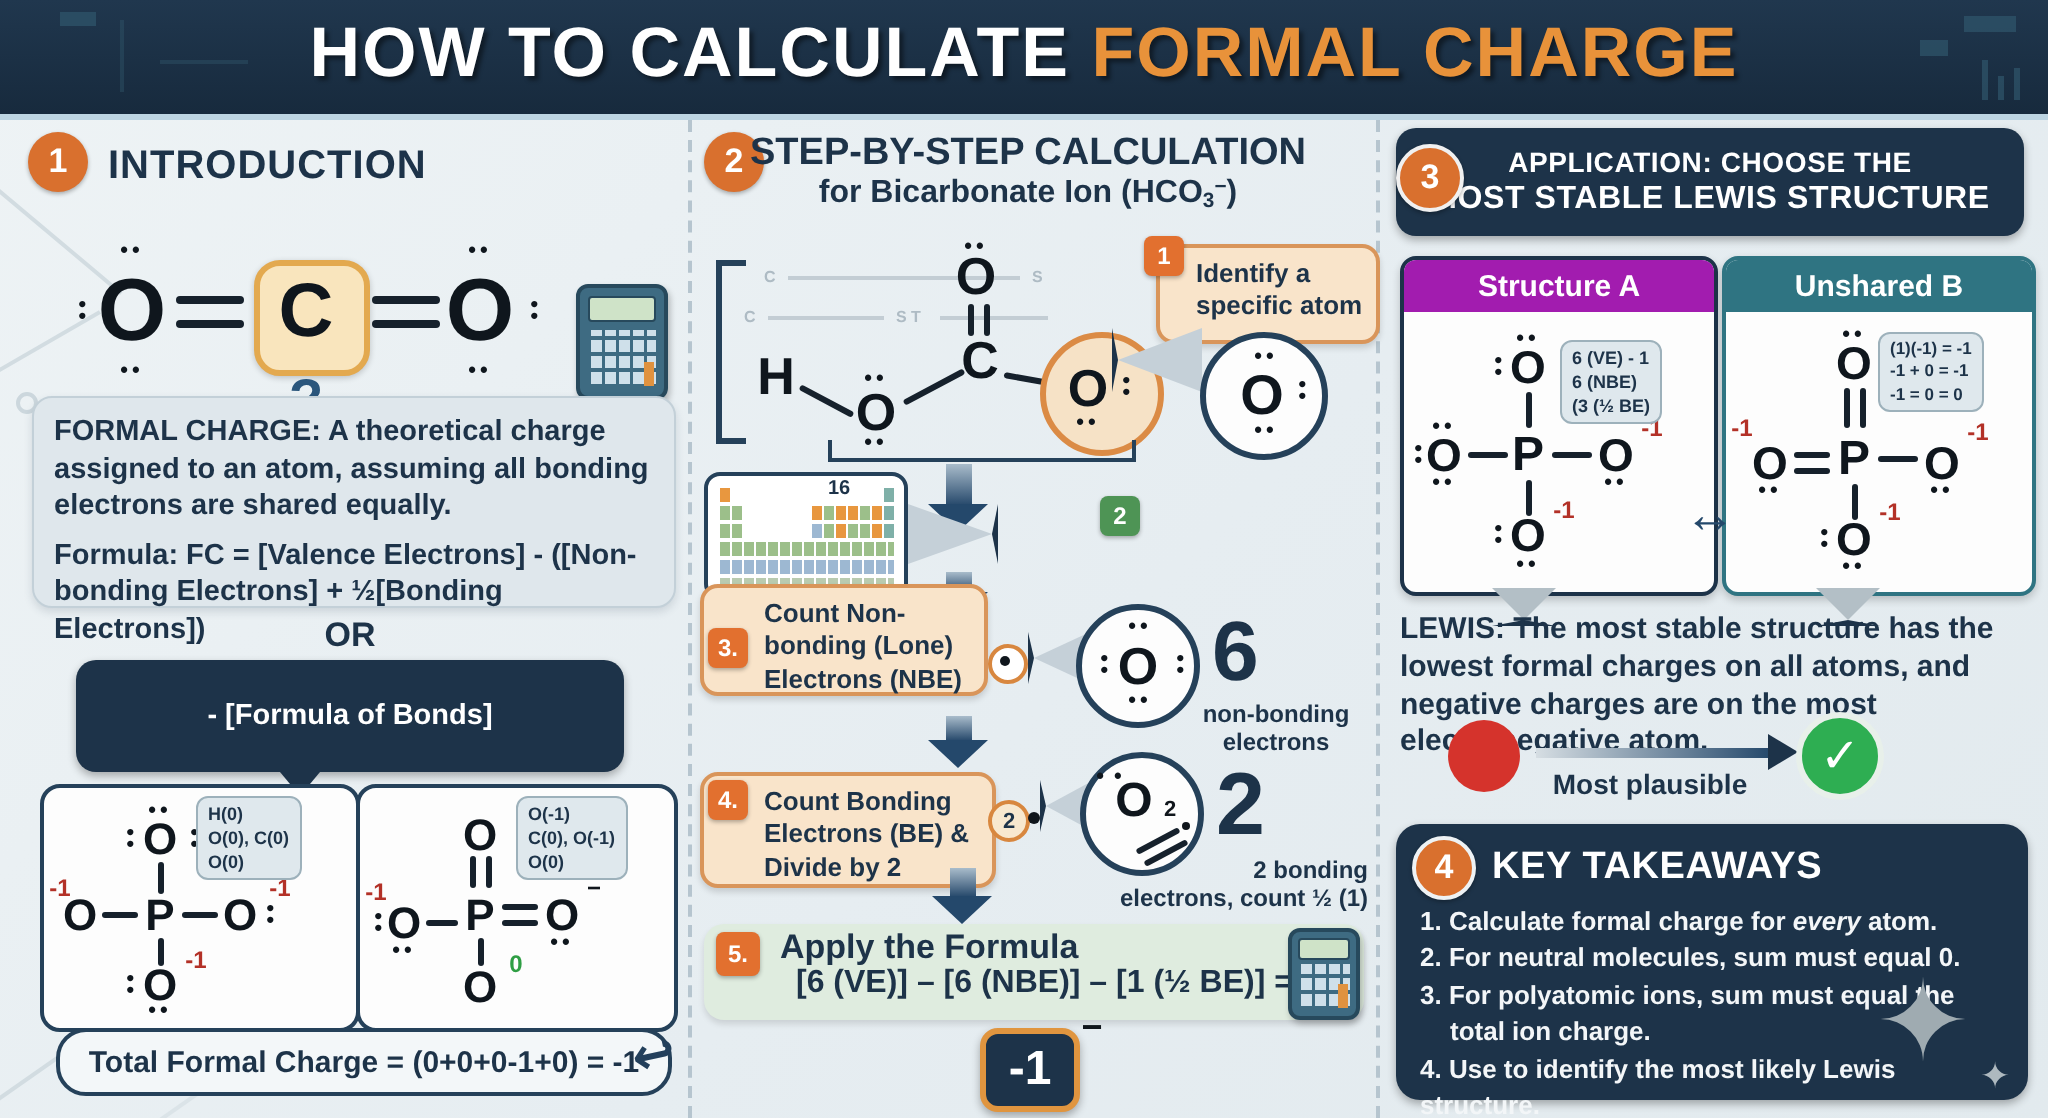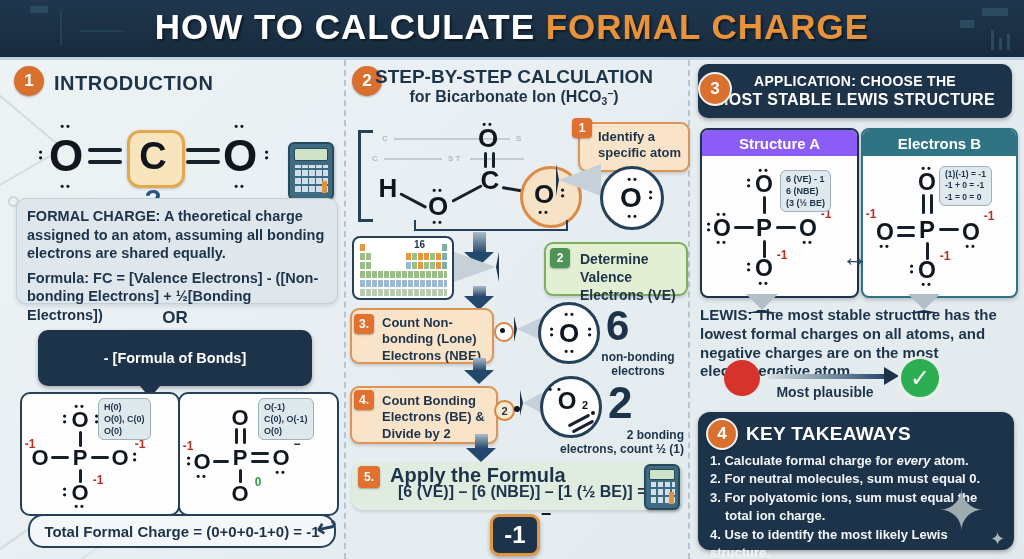--- a/index.html
+++ b/index.html
@@ -274,31 +274,28 @@
     <div class="psq" style="left:70px;top:24px;background:#9cbf8a;"></div>
     <div class="psq" style="left:76px;top:24px;background:#9cbf8a;"></div>
     <div class="psq" style="left:82px;top:24px;background:#e8973f;"></div>
     <div class="psq" style="left:88px;top:24px;background:#7fb0a8;"></div>
     <div class="pstrip" style="left:6px;top:33px;width:87px;background:repeating-linear-gradient(90deg,#9cbf8a 0 5px,#ffffff 5px 6px);"></div>
     <div class="pstrip" style="left:6px;top:42px;width:87px;background:repeating-linear-gradient(90deg,#9db8d2 0 5px,#ffffff 5px 6px);"></div>
     <div class="pstrip" style="left:6px;top:51px;width:87px;background:repeating-linear-gradient(90deg,#b9cbb0 0 5px,#ffffff 5px 6px);"></div>
   </div>
   <div class="wedge" style="left:454px;top:252px;border-top:15px solid transparent;border-bottom:15px solid transparent;border-left:42px solid #c5d0d8;"></div>
 
-  <div class="greenbox" style="left:544px;top:242px;width:100px;height:38px;">
-    <span>Determine Valence Electrons (VE)</span>
-  </div>
   <div class="badge badge-green" style="left:550px;top:248px;">2</div>
 
   <div class="darr" style="left:464px;top:286px;height:24px;">
       <div class="darr-stem"></div>
       <div class="darr-head"></div>
     </div>
 
-  <div class="stepbox" style="left:350px;top:308px;width:104px;height:42px;">
+  <div class="stepbox" style="left:350px;top:292px;width:104px;height:42px;">
     <span>Count Non-bonding (Lone) Electrons (NBE)</span>
   </div>
   <div class="badge" style="left:354px;top:314px;">3.</div>
   <div style="position:absolute;left:494px;top:322px;width:16px;height:16px;border:2px solid #d8873f;border-radius:50%;background:#fff;"></div>
   <div style="position:absolute;left:500px;top:328px;width:5px;height:5px;border-radius:50%;background:#10161c;"></div>
   <div class="wedge" style="left:514px;top:316px;border-top:13px solid transparent;border-bottom:13px solid transparent;border-right:28px solid #c5d0d8;"></div>
   <div class="zoomcirc" style="left:538px;top:302px;width:56px;height:56px;">
     <span class="lp" style="left:29px;top:9px;"></span>
     <span class="lpv" style="left:10px;top:28px;"></span>
     <span class="lpv" style="left:48px;top:28px;"></span>
@@ -339,41 +336,41 @@
     <div>electrons, count ½ (1)</div>
   </div>
 
   <div class="darr" style="left:466px;top:434px;height:28px;">
       <div class="darr-stem"></div>
       <div class="darr-head"></div>
     </div>
 
   <div class="mintbar" style="left:352px;top:462px;width:330px;height:48px;"></div>
   <div class="badge" style="left:358px;top:466px;width:22px;height:22px;">5.</div>
-  <div class="sechead" style="left:390px;top:464px;font-size:20px;">Apply the Formula</div>
+  <div class="sechead" style="left:390px;top:464px;font-size:17px;">Apply the Formula</div>
   <div class="sechead" style="left:398px;top:483px;font-size:16px;">[6 (VE)] – [6 (NBE)] – [1 (½ BE)] = -1</div>
   <div class="calc" style="left:644px;top:464px;width:32px;height:42px;">
     <div class="calc-screen"></div>
     <div class="calc-keys"></div>
     <div class="calc-okey"></div>
   </div>
 
   <div style="position:absolute;left:490px;top:514px;width:44px;height:36px;background:#1d3349;border:3px solid #e0953f;border-radius:9px;display:flex;align-items:center;justify-content:center;color:#fff;font-size:24px;font-weight:800;box-shadow:0 2px 4px rgba(0,0,0,.3);">
     <span>-1</span>
   </div>
   <span class="chg chg-dark" style="left:546px;top:514px;font-size:18px;">−</span>
 
   <div class="navybox" style="left:698px;top:64px;width:314px;height:54px;border-radius:10px;">
     <div style="font-size:14px;font-weight:700;letter-spacing:.3px;">APPLICATION: CHOOSE THE</div>
     <div style="font-size:16px;font-weight:800;letter-spacing:.3px;">MOST STABLE LEWIS STRUCTURE</div>
   </div>
   <div class="numcirc" style="left:698px;top:72px;border:2px solid #f0f0f0;">3</div>
 
   <div class="sccard" style="left:700px;top:128px;width:155px;height:166px;border:2px solid #1d3349;">
-    <div class="schead" style="background:#8b5cf6;">
+    <div class="schead" style="background:#a21caf;">
       <span>Structure A</span>
     </div>
     <div style="position:relative;width:151px;height:136px;">
       <span class="lp" style="left:62px;top:14px;"></span>
       <span class="lpv" style="left:46px;top:28px;"></span>
       <span class="atom" style="left:62px;top:28px;font-size:23px;">O</span>
       <div class="bv" style="left:61px;top:40px;height:18px;"></div>
       <span class="lp" style="left:20px;top:58px;"></span>
       <span class="lpv" style="left:6px;top:72px;"></span>
       <span class="lp" style="left:20px;top:86px;"></span>
@@ -392,21 +389,21 @@
       <div class="co-box" style="left:78px;top:14px;">
         <div>6 (VE) - 1</div>
         <div>6 (NBE)</div>
         <div>(3 (½ BE)</div>
       </div>
     </div>
   </div>
 
   <div class="sccard" style="left:861px;top:128px;width:153px;height:166px;border:2px solid #2f7482;">
     <div class="schead" style="background:#2f7482;">
-      <span>Electrons B</span>
+      <span>Unshared B</span>
     </div>
     <div style="position:relative;width:149px;height:136px;">
       <span class="lp" style="left:64px;top:12px;"></span>
       <span class="lpv" style="left:80px;top:26px;"></span>
       <span class="atom" style="left:64px;top:26px;font-size:23px;">O</span>
       <div class="bv" style="left:59px;top:38px;height:20px;"></div>
       <div class="bv" style="left:67px;top:38px;height:20px;"></div>
       <span class="chg" style="left:8px;top:58px;">-1</span>
       <span class="atom" style="left:22px;top:76px;font-size:23px;">O</span>
       <span class="lp" style="left:22px;top:90px;"></span>

